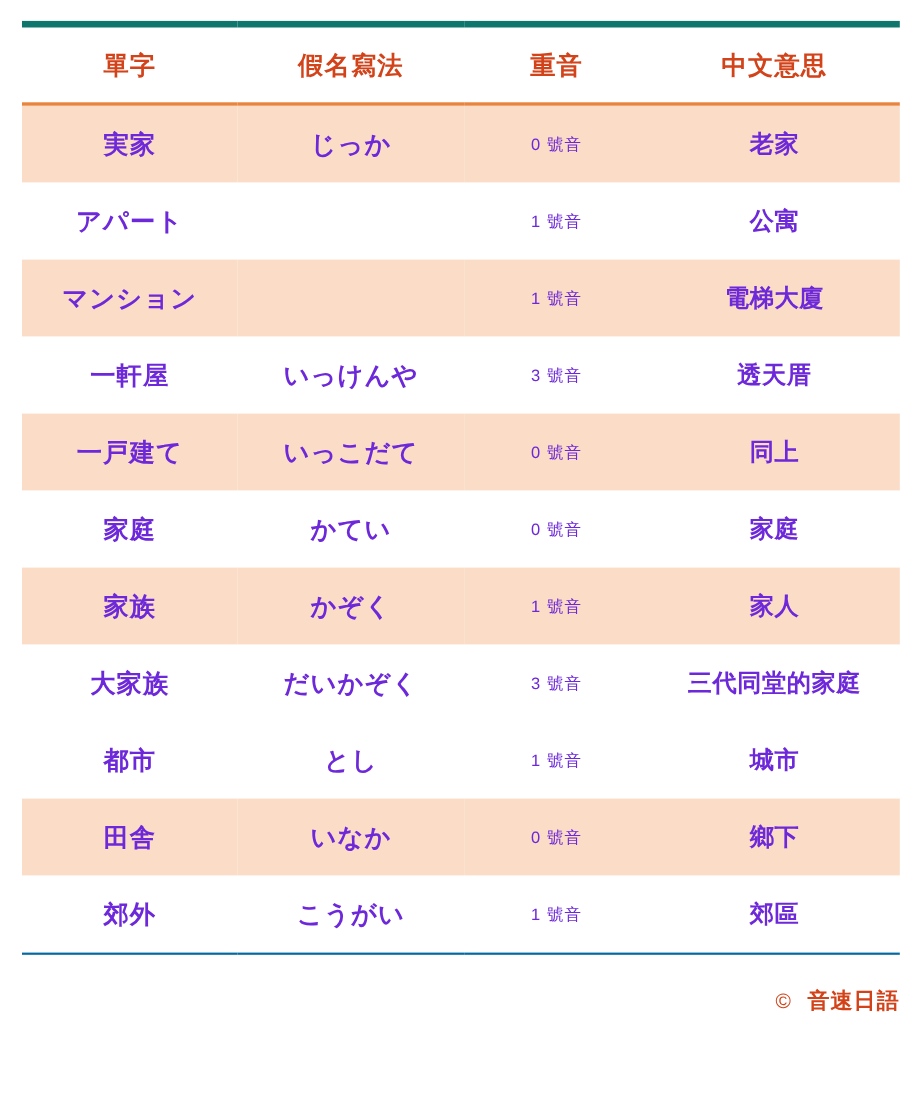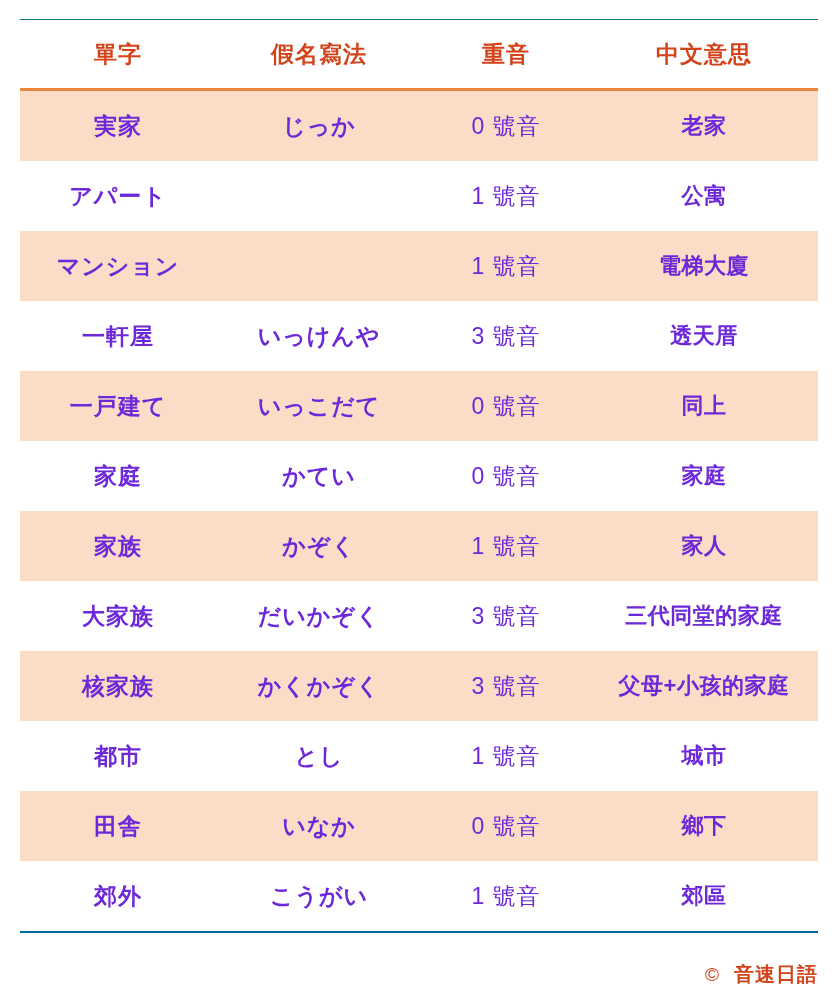--- a/index.html
+++ b/index.html
@@ -26,21 +26,21 @@
     border-collapse: collapse;
     table-layout: fixed;
     margin-top: 19px;
   }
   table.vocab col.c0 { width: 196px; }
   table.vocab col.c1 { width: 206px; }
   table.vocab col.c2 { width: 168px; }
   table.vocab col.c3 { width: 228px; }
 
   thead tr.header-row th {
-    border-top: 1px solid #0f766e;
+    border-top: 6px solid #0f766e;
     border-bottom: 3px solid #e8843c;
     height: 66px;
     text-align: center;
     vertical-align: middle;
     font-size: 23px;
     font-weight: bold;
     color: #d2431a;
     letter-spacing: 1px;
     background: #ffffff;
   }
@@ -58,21 +58,21 @@
   tbody tr.plain td {
     background: #ffffff;
   }
   td.word, td.kana {
     font-weight: bold;
     font-size: 23px;
     letter-spacing: 1px;
   }
   td.pitch {
     font-weight: normal;
-    font-size: 23px;
+    font-size: 15px;
     letter-spacing: 1px;
   }
   td.meaning {
     font-weight: bold;
     font-size: 22px;
     letter-spacing: 0.5px;
   }
   tbody tr.last-row td {
     border-bottom: 2px solid #0369a1;
   }
@@ -153,26 +153,20 @@
         <td class="kana">かぞく</td>
         <td class="pitch">1 號音</td>
         <td class="meaning">家人</td>
       </tr>
       <tr class="plain">
         <td class="word">大家族</td>
         <td class="kana">だいかぞく</td>
         <td class="pitch">3 號音</td>
         <td class="meaning">三代同堂的家庭</td>
       </tr>
-      <tr class="shaded">
-        <td class="word">核家族</td>
-        <td class="kana">かくかぞく</td>
-        <td class="pitch">3 號音</td>
-        <td class="meaning">父母+小孩的家庭</td>
-      </tr>
       <tr class="plain">
         <td class="word">都市</td>
         <td class="kana">とし</td>
         <td class="pitch">1 號音</td>
         <td class="meaning">城市</td>
       </tr>
       <tr class="shaded">
         <td class="word">田舎</td>
         <td class="kana">いなか</td>
         <td class="pitch">0 號音</td>

